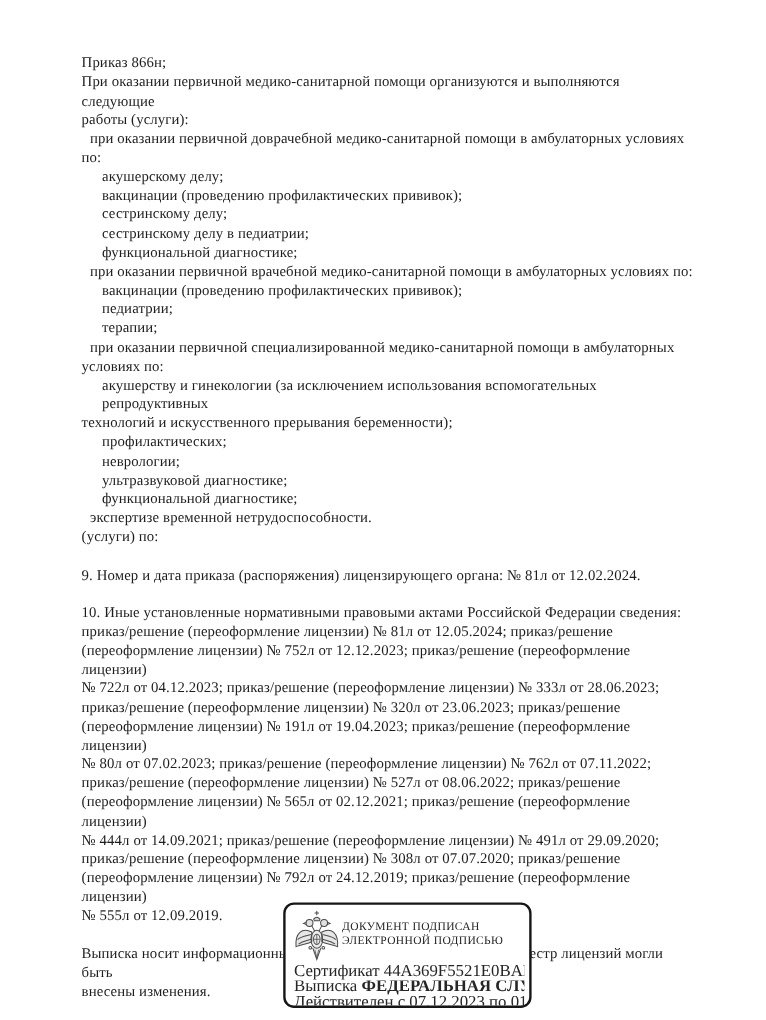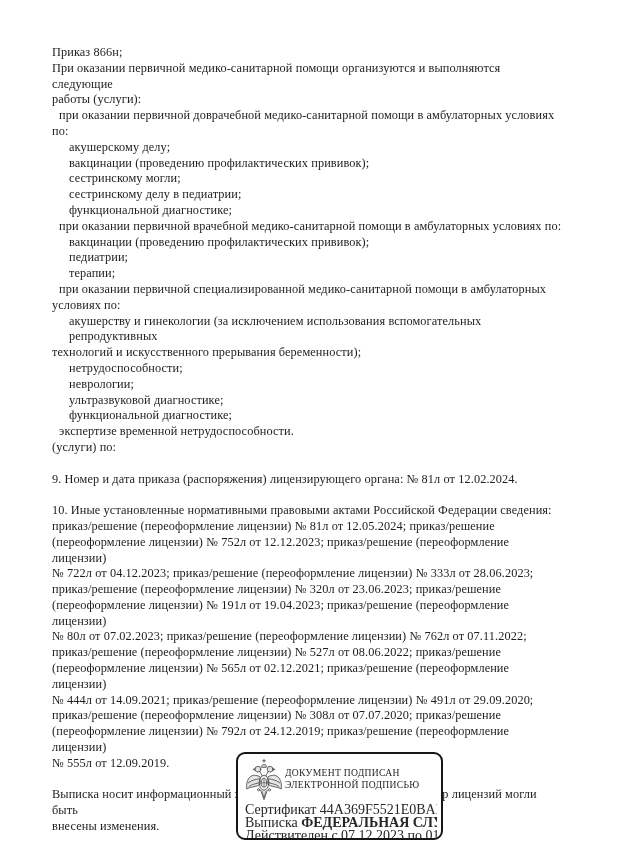--- a/index.html
+++ b/index.html
@@ -9,21 +9,21 @@
     position: relative;
     width: 638px;
     height: 850px;
     background: #ffffff;
     overflow: hidden;
     font-family: "Liberation Serif", serif;
   }
 
   .doc-text {
     position: absolute;
-    left: 52px;
+    left: 68px;
     top: 45px;
     width: 512px;
     font-size: 12.3px;
     line-height: 15.8px;
     color: #1d1d1d;
     letter-spacing: 0.1px;
   }
   .line { min-height: 15.8px; white-space: pre-wrap; }
   .indent-0 { padding-left: 0; }
   .indent-1 { padding-left: 7px; }
@@ -80,32 +80,32 @@
 <div class="page">
 
   <div class="doc-text">
       <div class="line indent-0">Приказ 866н;</div>
       <div class="line indent-0">При оказании первичной медико-санитарной помощи организуются и выполняются следующие</div>
       <div class="line indent-0">работы (услуги):</div>
       <div class="line indent-1">при оказании первичной доврачебной медико-санитарной помощи в амбулаторных условиях</div>
       <div class="line indent-0">по:</div>
       <div class="line indent-2">акушерскому делу;</div>
       <div class="line indent-2">вакцинации (проведению профилактических прививок);</div>
-      <div class="line indent-2">сестринскому могли;</div>
+      <div class="line indent-2">сестринскому делу;</div>
       <div class="line indent-2">сестринскому делу в педиатрии;</div>
       <div class="line indent-2">функциональной диагностике;</div>
       <div class="line indent-1">при оказании первичной врачебной медико-санитарной помощи в амбулаторных условиях по:</div>
       <div class="line indent-2">вакцинации (проведению профилактических прививок);</div>
       <div class="line indent-2">педиатрии;</div>
       <div class="line indent-2">терапии;</div>
       <div class="line indent-1">при оказании первичной специализированной медико-санитарной помощи в амбулаторных</div>
       <div class="line indent-0">условиях по:</div>
       <div class="line indent-2">акушерству и гинекологии (за исключением использования вспомогательных репродуктивных</div>
       <div class="line indent-0">технологий и искусственного прерывания беременности);</div>
-      <div class="line indent-2">нетрудоспособности;</div>
+      <div class="line indent-2">профилактических;</div>
       <div class="line indent-2">неврологии;</div>
       <div class="line indent-2">ультразвуковой диагностике;</div>
       <div class="line indent-2">функциональной диагностике;</div>
       <div class="line indent-1">экспертизе временной нетрудоспособности.</div>
       <div class="line indent-0">(услуги) по:</div>
       <div class="line indent-0">&nbsp;</div>
       <div class="line indent-0">9. Номер и дата приказа (распоряжения) лицензирующего органа: № 81л от 12.02.2024.</div>
       <div class="line indent-0">&nbsp;</div>
       <div class="line indent-0">10. Иные установленные нормативными правовыми актами Российской Федерации сведения:</div>
       <div class="line indent-0">приказ/решение (переоформление лицензии) № 81л от 12.05.2024; приказ/решение</div>

